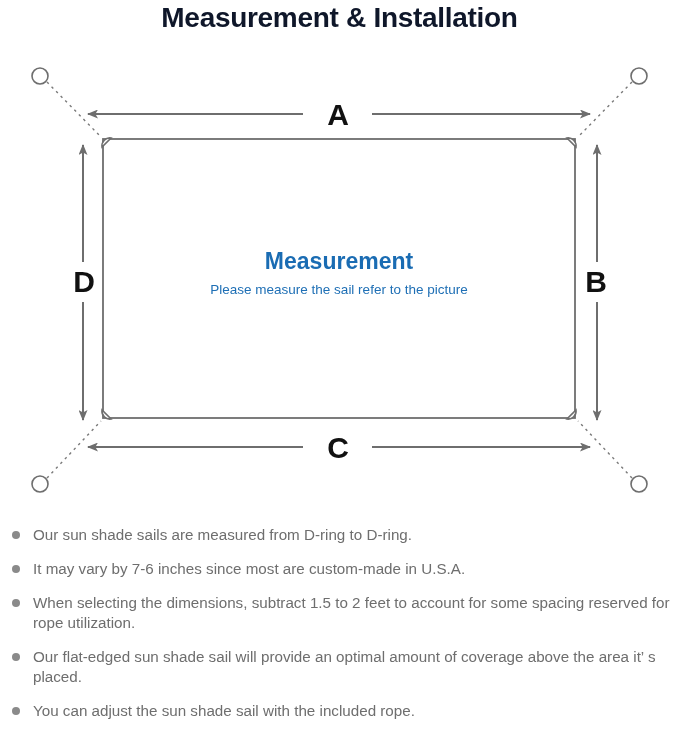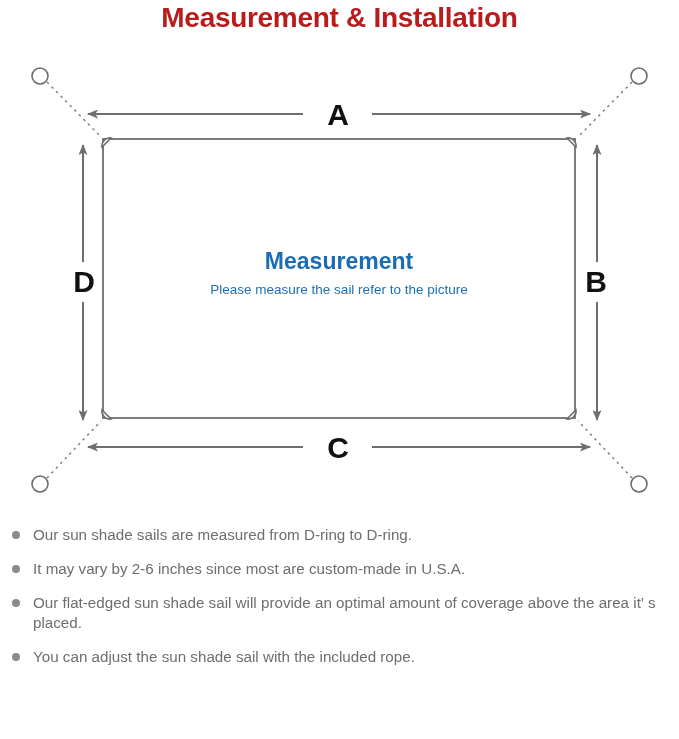--- a/index.html
+++ b/index.html
@@ -17,21 +17,21 @@
 
   
   .page-title {
     position: absolute;
     top: 0px;
     left: 0;
     width: 679px;
     text-align: center;
     font-size: 28px;
     font-weight: bold;
-    color: #b91c1c;
+    color: #0f172a;
     letter-spacing: -0.3px;
     line-height: 36px;
     white-space: nowrap;
   }
 
   
   .diagram-wrap {
     position: absolute;
     top: 40px;
     left: 0;
@@ -157,21 +157,25 @@
   </svg>
 </div>
 
 <div class="notes">
   <div class="note-item">
     <span class="note-bullet"></span>
     <span>Our sun shade sails are measured from D-ring to D-ring.</span>
   </div>
   <div class="note-item">
     <span class="note-bullet"></span>
-    <span>It may vary by 2-6 inches since most are custom-made in U.S.A.</span>
+    <span>It may vary by 7-6 inches since most are custom-made in U.S.A.</span>
+  </div>
+  <div class="note-item">
+    <span class="note-bullet"></span>
+    <span>When selecting the dimensions, subtract 1.5 to 2 feet to account for some spacing reserved for rope utilization.</span>
   </div>
   <div class="note-item">
     <span class="note-bullet"></span>
     <span>Our flat-edged sun shade sail will provide an optimal amount of coverage above the area it’ s placed.</span>
   </div>
   <div class="note-item">
     <span class="note-bullet"></span>
     <span>You can adjust the sun shade sail with the included rope.</span>
   </div>
 </div>

